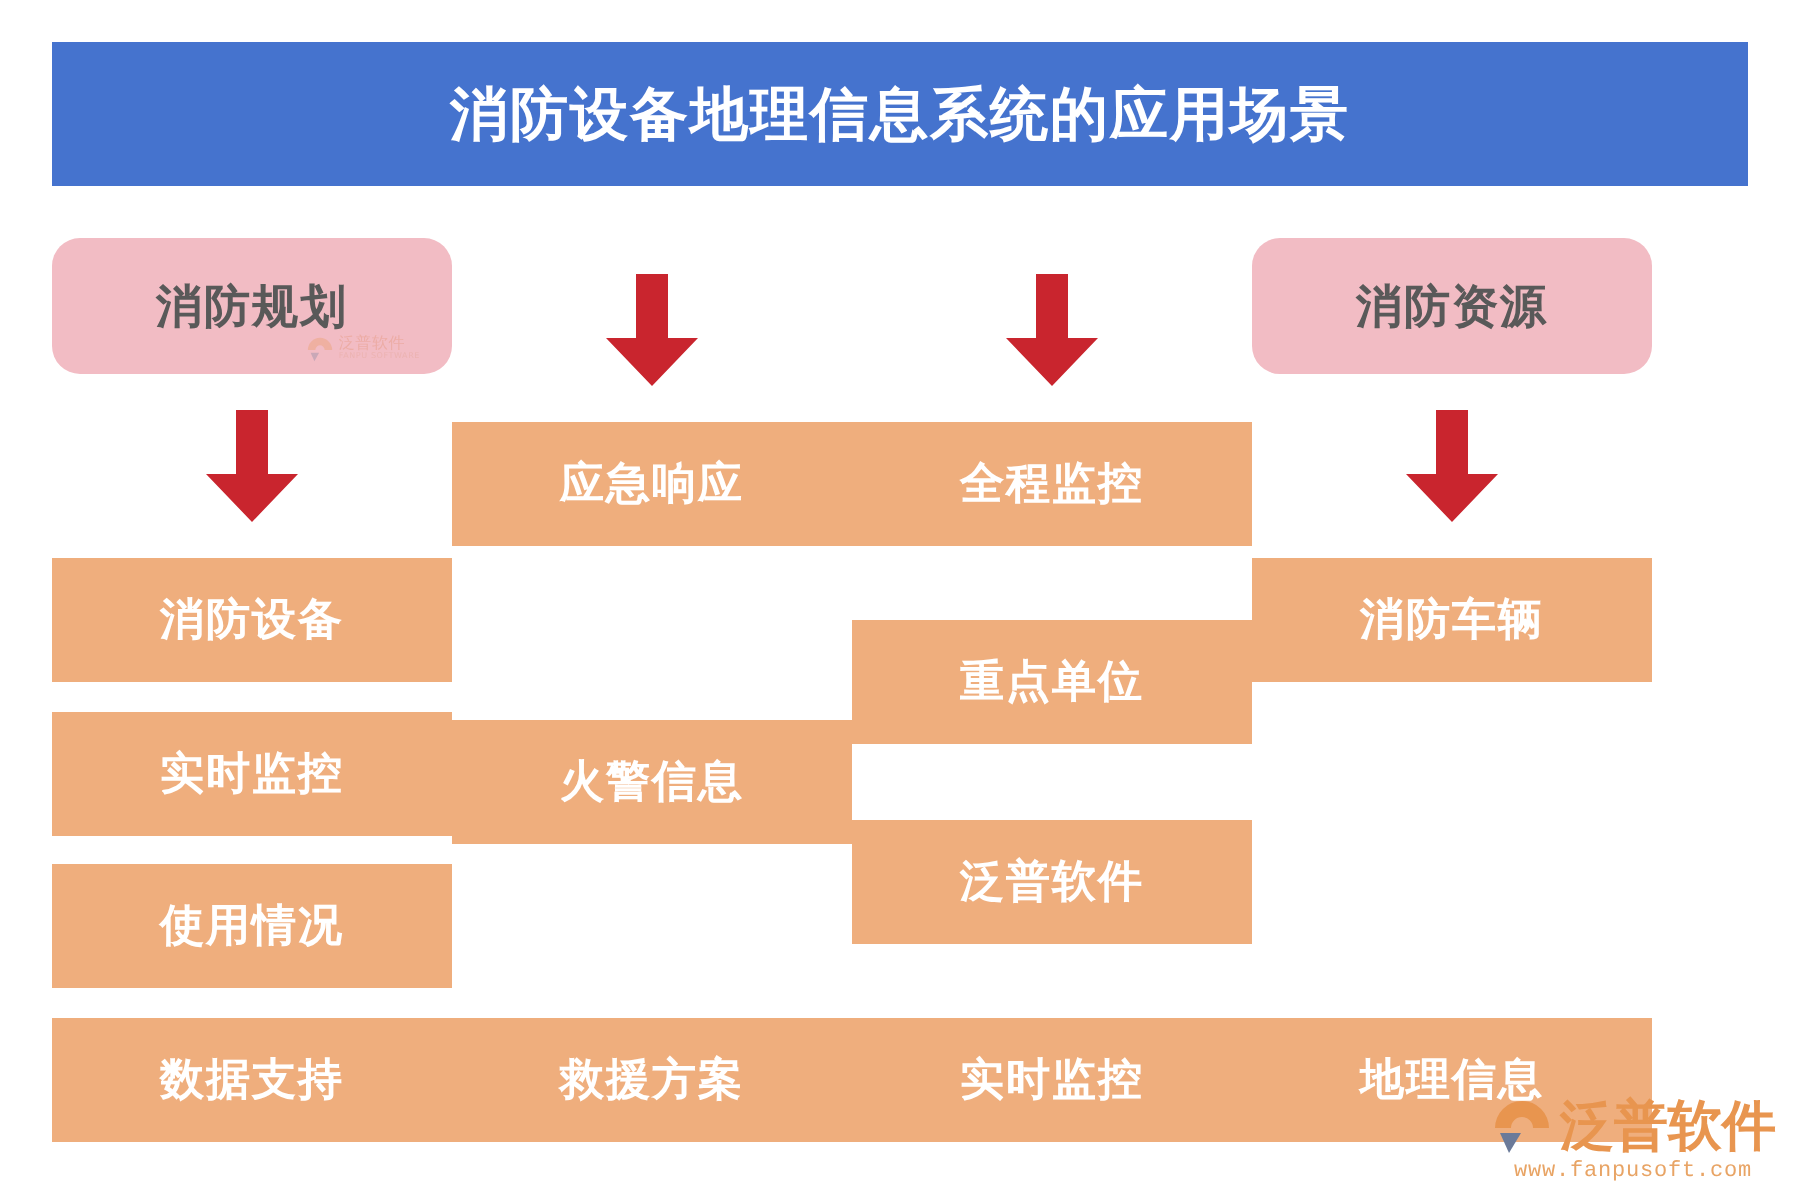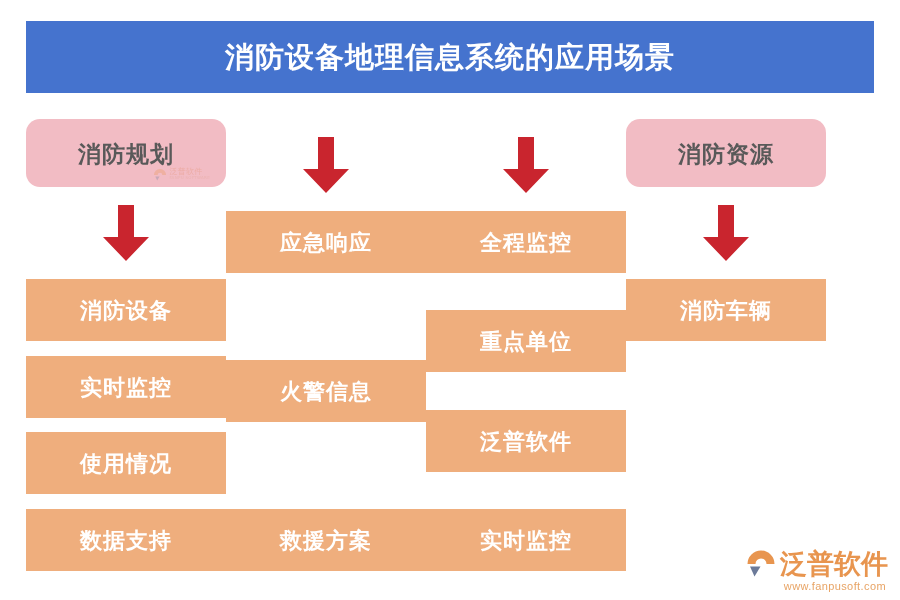--- a/index.html
+++ b/index.html
@@ -182,22 +182,22 @@
     color: #e8954f;
     line-height: 1;
     letter-spacing: 0px;
     font-family: "DejaVu Sans", "Liberation Sans", sans-serif;
   }
   .logo-url {
     font-size: 11px;
     color: #e8a465;
     letter-spacing: 0.4px;
     margin-top: 2px;
-    margin-right: 2px;
-    font-family: Liberation Sans, sans-serif;
+    margin-right: 12px;
+    font-family: Liberation Mono, monospace;
   }
 </style>
 </head>
 <body>
 
 <div id="diagram">
 
   <div class="title-banner">
     <div class="title-text">消防设备地理信息系统的应用场景</div>
   </div>
@@ -296,20 +296,23 @@
       <div class="arrow-wrap">
         <svg class="arrow-svg" width="46" height="56" viewBox="0 0 46 56">
           <path d="M15 0 L31 0 L31 32 L46 32 L23 56 L0 32 L15 32 Z" fill="#c9252e"></path>
         </svg>
       </div>
 
       <div class="cells">
         <div class="cell">
           <span class="cell-label">消防车辆</span>
         </div>
+        <div class="cell">
+          <span class="cell-label">地理信息</span>
+        </div>
       </div>
     </div>
 
   </div>
 
   <div class="logo">
     <div class="logo-row">
       <span class="logo-mark">
         <svg viewBox="0 0 30 30" width="30" height="30" aria-hidden="true">
           <path d="M1.5 16 A13.5 13.5 0 0 1 28.5 16 L20.5 16 A5.5 5.5 0 0 0 9.5 16 Z" fill="#e8954f"></path>

